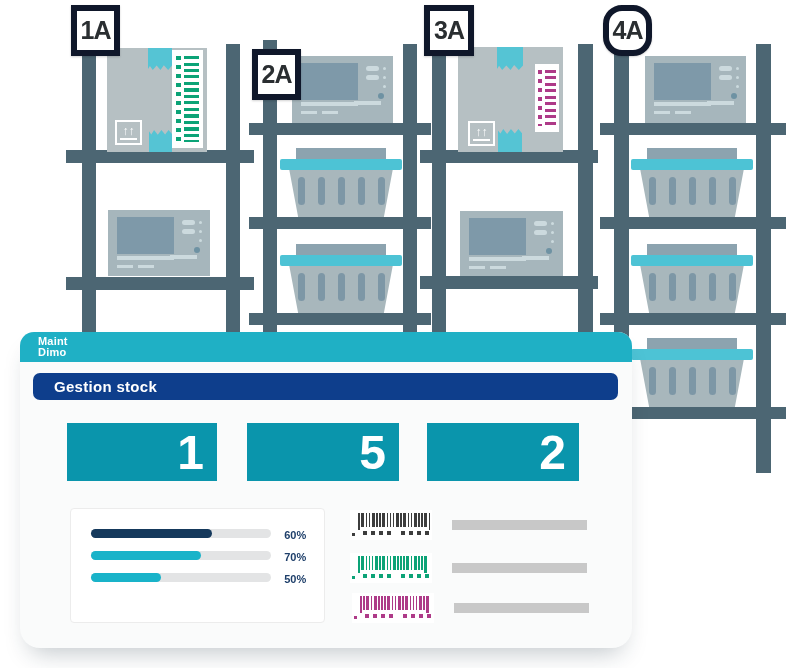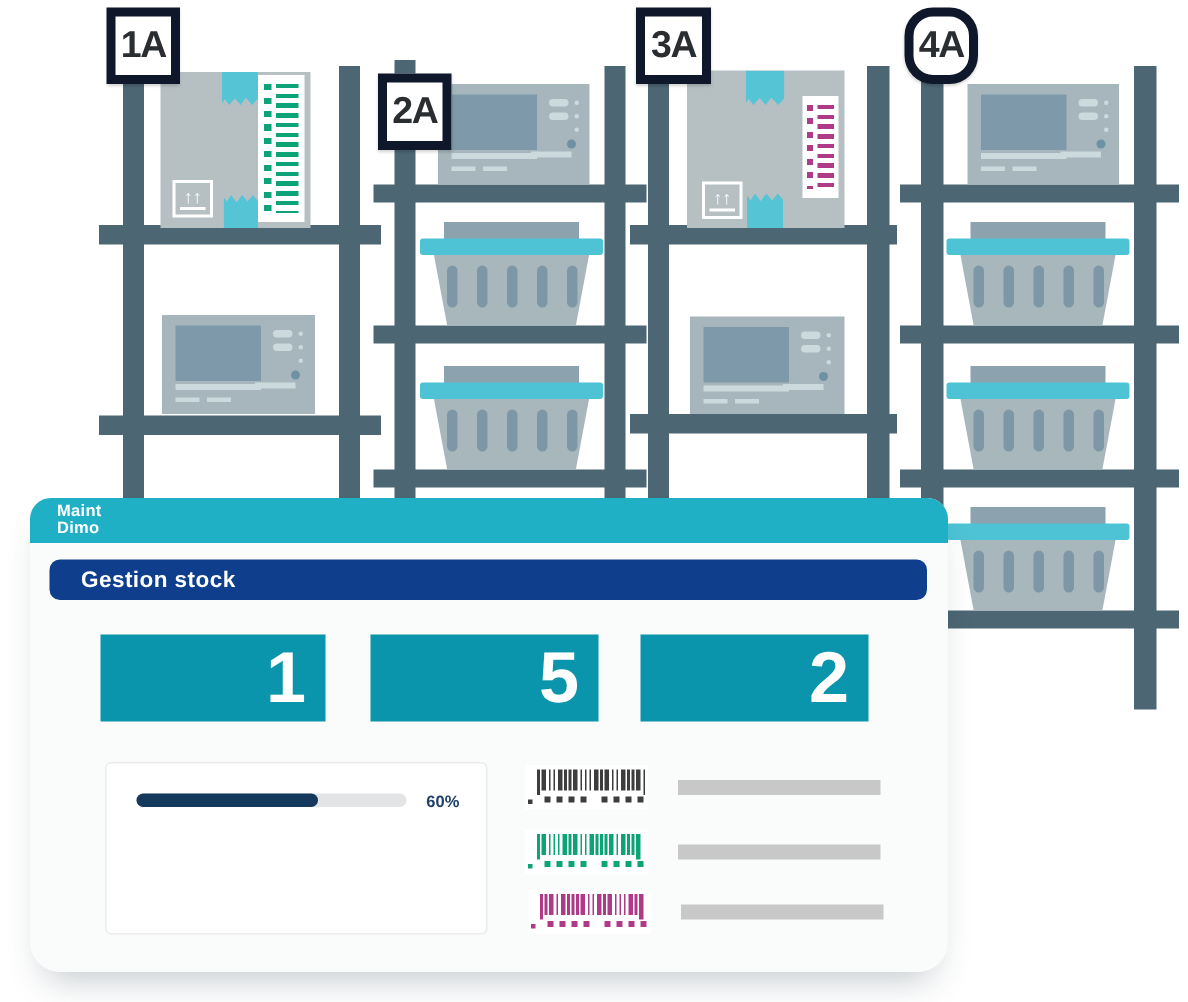--- a/index.html
+++ b/index.html
@@ -290,20 +290,32 @@
     <div class="stat s2">5</div>
     <div class="stat s3">2</div>
 
     <div class="ppanel">
       <div class="prow">
         <div class="ptrack">
             <div class="pfill" style="width: 67%; background: rgb(21, 57, 92);"></div>
           </div>
         <span class="plabel">60%</span>
       </div>
+      <div class="prow">
+        <div class="ptrack">
+            <div class="pfill" style="width: 61%; background: rgb(25, 179, 201);"></div>
+          </div>
+        <span class="plabel">70%</span>
+      </div>
+      <div class="prow">
+        <div class="ptrack">
+            <div class="pfill" style="width: 39%; background: rgb(25, 179, 201);"></div>
+          </div>
+        <span class="plabel">50%</span>
+      </div>
     </div>
 
     <div class="bc-row r1">
       <div class="barcode" style="color: rgb(61, 61, 61);">
           <div class="bc-bars">
             <i style="width: 1.5px;"></i>
             <i style="width: 3px;"></i>
             <i style="width: 1.5px;"></i>
             <i style="width: 1.5px;"></i>
             <i style="width: 3px;"></i>

